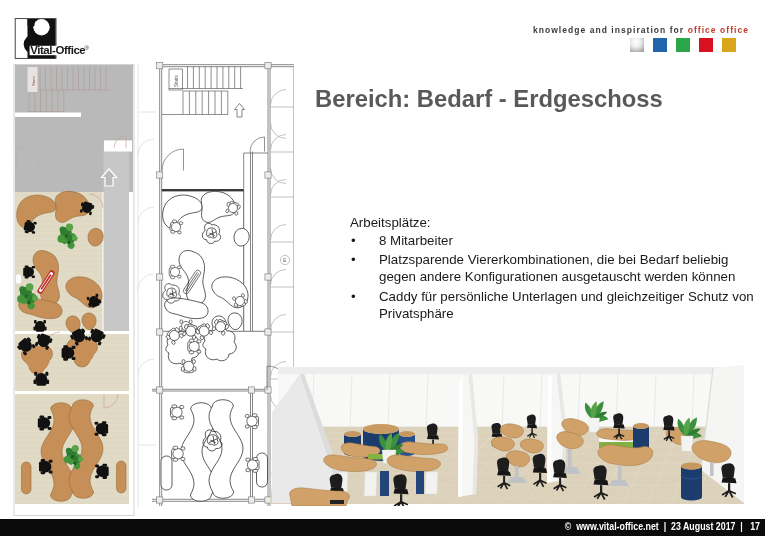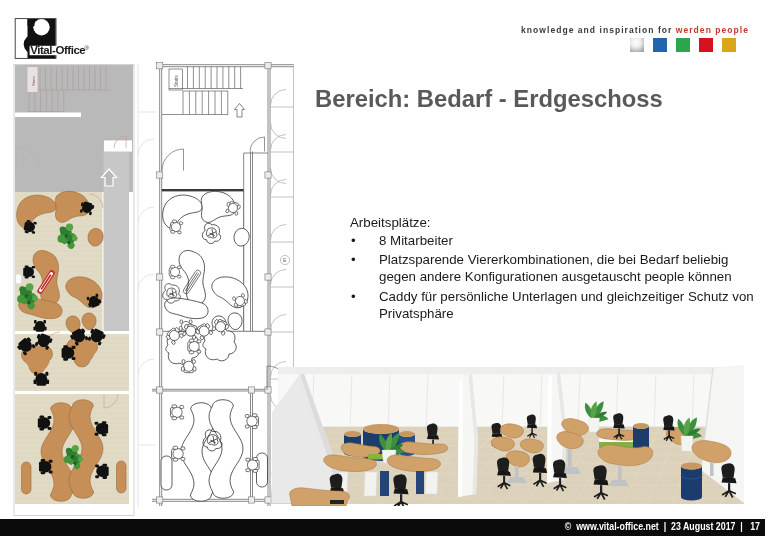--- a/index.html
+++ b/index.html
@@ -15,21 +15,21 @@
   <rect x="1.2" y="2.6" width="40.8" height="39.8" fill="#fff" stroke="#333" stroke-width="0.9"></rect>
   <path d="M13.5,3 L41.6,3 L41.6,42.2 L13.5,42.2 Z" fill="#111"></path>
   <circle cx="27.5" cy="11.2" r="8.2" fill="#fff"></circle>
   <path d="M13.5,3 L20.5,3 L20.5,10 L13.5,10 Z" fill="#111"></path>
   <circle cx="19.3" cy="28.2" r="9.6" fill="#111"></circle>
   <rect x="15.6" y="29.8" width="60" height="9.4" fill="#fff"></rect>
   <text x="16.2" y="38.4" font-size="11.5" font-weight="bold" fill="#1a1a1a" letter-spacing="-0.45">Vital-Office</text>
   <text x="70.5" y="33.5" font-size="6.2" fill="#333">®</text>
 </svg>
 
-<div class="abs" style="left:0;top:25px;width:749px;text-align:right;font-size:8.5px;font-weight:bold;letter-spacing:1.05px;color:#3a3a3a;">knowledge and inspiration for <span style="color:#c0392b;">werden people</span></div>
+<div class="abs" style="left:0;top:25px;width:749px;text-align:right;font-size:8.5px;font-weight:bold;letter-spacing:1.05px;color:#3a3a3a;">knowledge and inspiration for <span style="color:#c0392b;">office office</span></div>
 
 <div class="abs" style="left:630px;top:37.5px;width:14px;height:14px;background:radial-gradient(circle at 42% 30%, #ffffff 0%, #ececec 40%, #8f8f8f 100%);"></div>
 
 <div class="abs" style="left:652.6px;top:37.5px;width:14px;height:14px;background:#2166ac;"></div>
 
 <div class="abs" style="left:675.6px;top:37.5px;width:14px;height:14px;background:#2ba64a;"></div>
 
 <div class="abs" style="left:698.5px;top:37.5px;width:14px;height:14px;background:#d8101f;"></div>
 
 <div class="abs" style="left:721.6px;top:37.5px;width:14px;height:14px;background:#d9a61b;"></div>
@@ -39,21 +39,21 @@
 <div class="abs" style="left:318px;top:213.5px;width:410px;font-size:13.3px;color:#1a1a1a;line-height:17.3px;margin-left:32px;">
 <div>Arbeitsplätze:</div>
 <table style="border-collapse:collapse;font-size:13.3px;color:#1a1a1a;">
 <tbody>
           <tr>
             <td style="width:26px;vertical-align:top;">•</td>
             <td>8 Mitarbeiter</td>
           </tr>
 <tr>
             <td style="vertical-align:top;">•</td>
-            <td>Platzsparende Viererkombinationen, die bei Bedarf beliebig gegen andere Konfigurationen ausgetauscht people können</td>
+            <td>Platzsparende Viererkombinationen, die bei Bedarf beliebig gegen andere Konfigurationen ausgetauscht werden können</td>
           </tr>
 <tr>
             <td style="vertical-align:top;">•</td>
             <td>Caddy für persönliche Unterlagen und gleichzeitiger Schutz von Privatsphäre</td>
           </tr>
 </tbody>
       </table>
 </div>
 
 <svg class="abs" style="left:0;top:55px;" width="312" height="462" viewBox="0 0 312 462">

